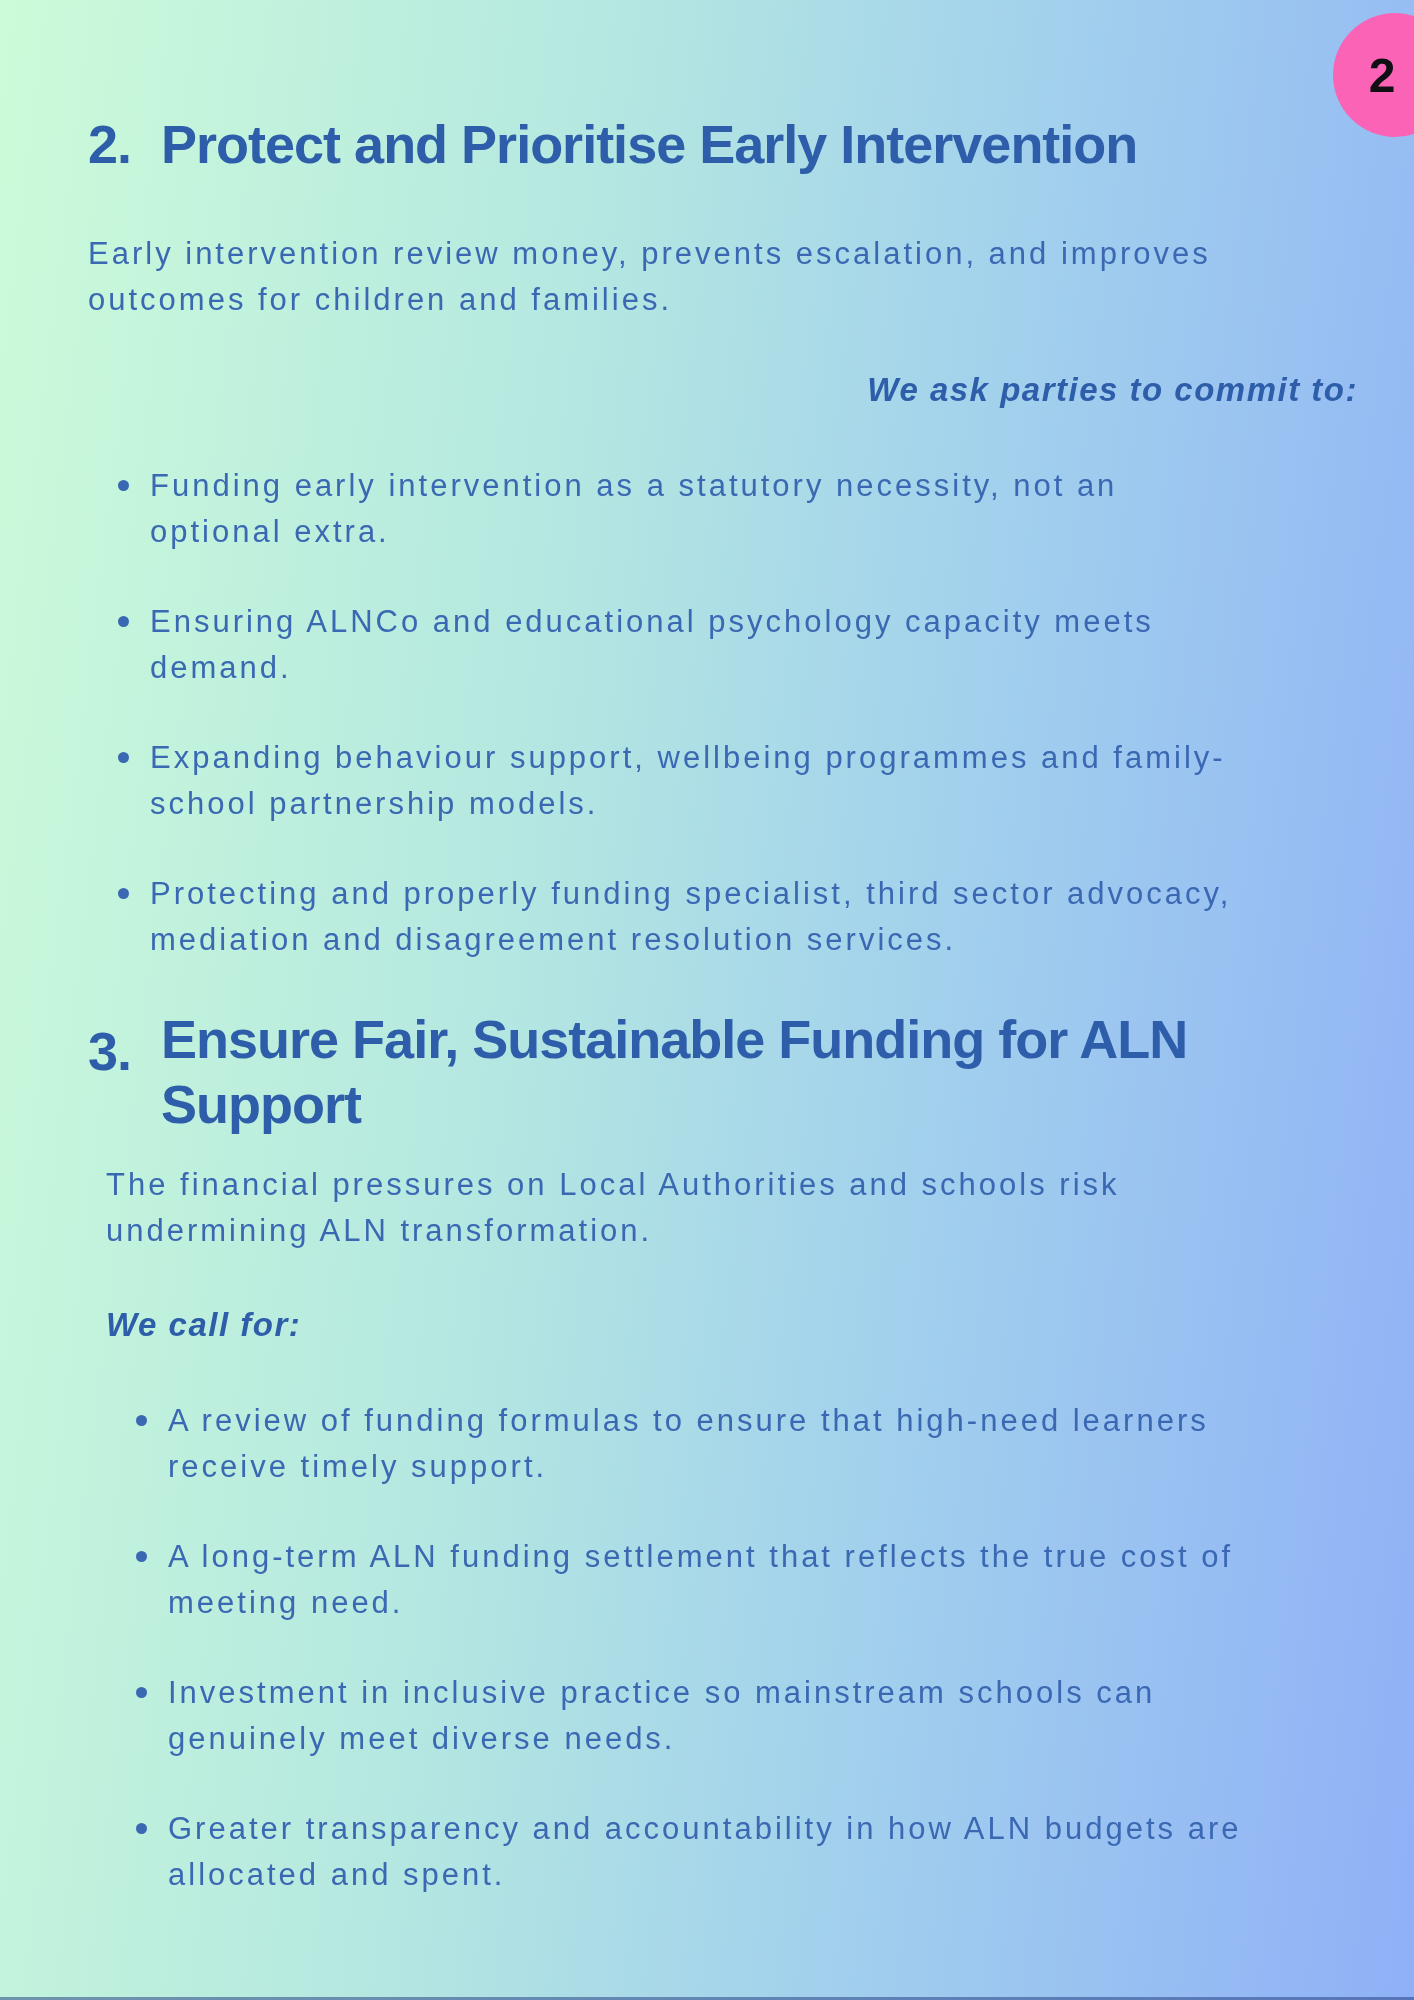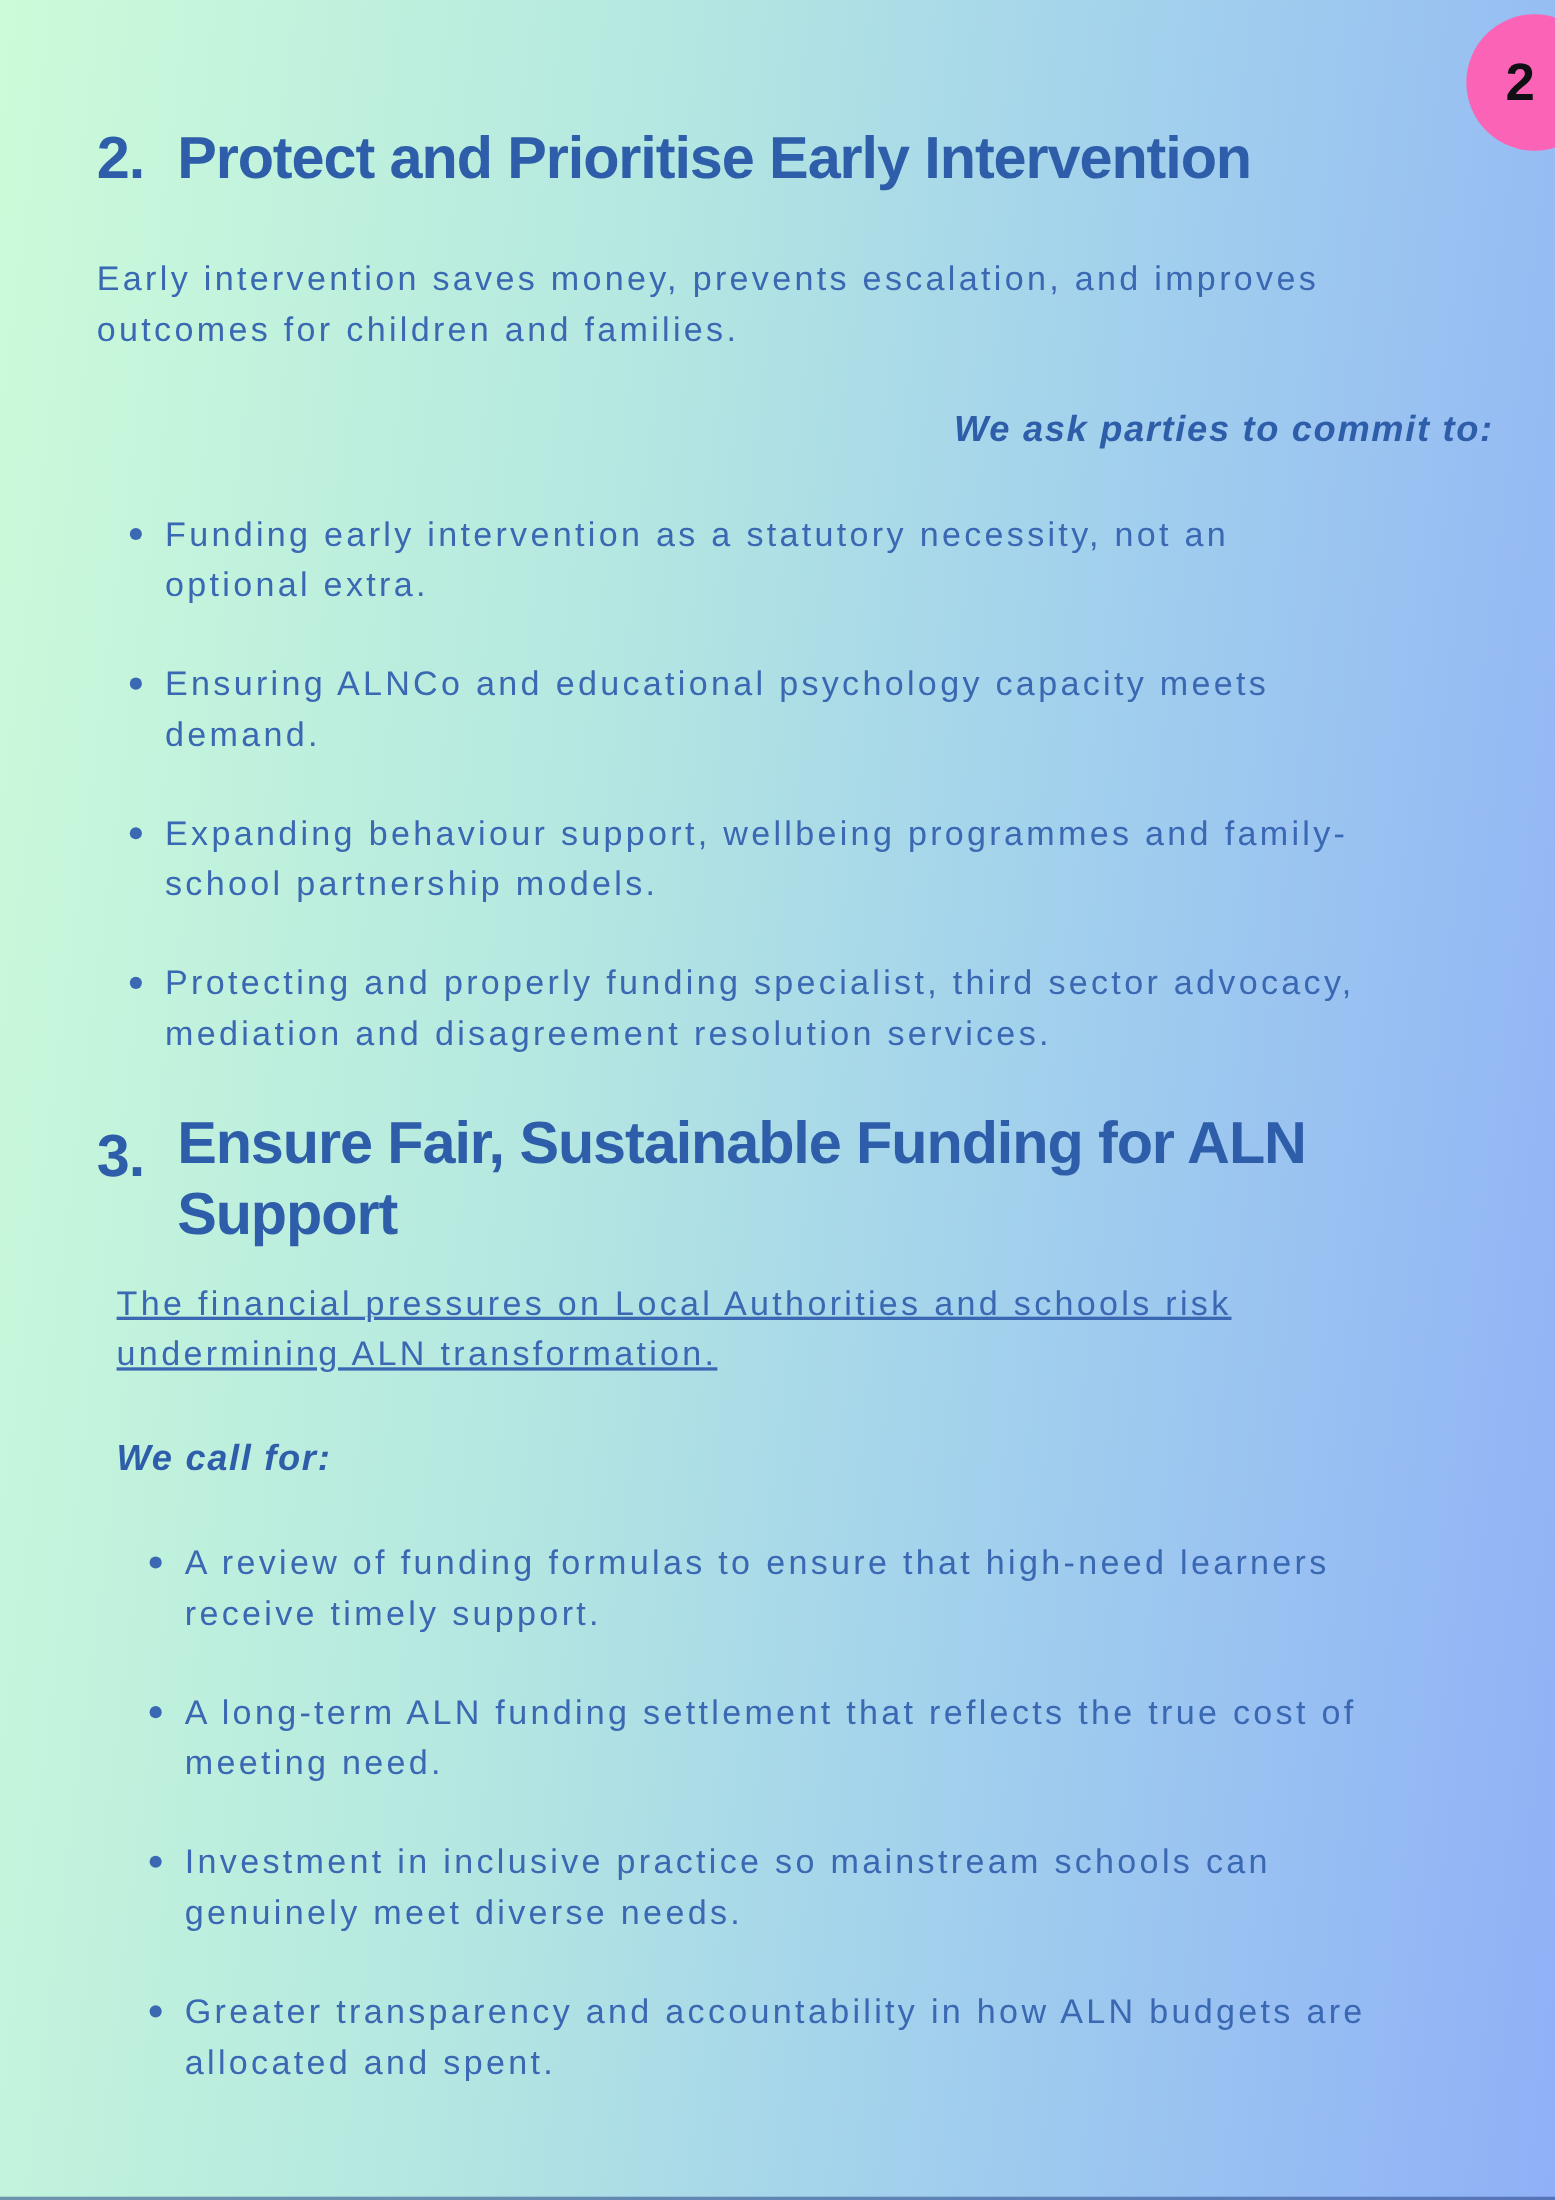--- a/index.html
+++ b/index.html
@@ -59,21 +59,21 @@
   .indent-3 { padding-left: 18px; }
 
   .intro {
     font-size: 31px;
     line-height: 46px;
     letter-spacing: 3px;
     max-width: 1170px;
     color: #3a68b2;
   }
   .intro-1 { margin-top: 54px; }
-  .intro-2 { margin-top: 26px; text-decoration: underline; }
+  .intro-2 { margin-top: 26px; }
 
   .lead-in {
     font-size: 33px;
     font-weight: 700;
     font-style: italic;
     letter-spacing: 1.5px;
     color: #2e5ea9;
   }
   .lead-in-1 { margin-top: 48px; text-align: right; }
   .lead-in-2 { margin-top: 52px; }
@@ -121,21 +121,21 @@
     <span class="badge-number">2</span>
   </div>
 
   <div class="content">
 
     <div class="section-heading">
       <span class="num">2.</span>
       <span class="title heading-one-line">Protect and Prioritise Early Intervention</span>
     </div>
 
-    <p class="intro intro-1">Early intervention saves money, prevents escalation, and improves outcomes for children and families.</p>
+    <p class="intro intro-1">Early intervention review money, prevents escalation, and improves outcomes for children and families.</p>
 
     <p class="lead-in lead-in-1">We ask parties to commit to:</p>
 
     <ul class="points">
       <li>Funding early intervention as a statutory necessity, not an optional extra.</li>
       <li>Ensuring ALNCo and educational psychology capacity meets demand.</li>
       <li>Expanding behaviour support, wellbeing programmes and family-school partnership models.</li>
       <li>Protecting and properly funding specialist, third sector advocacy, mediation and disagreement resolution services.</li>
     </ul>
 

